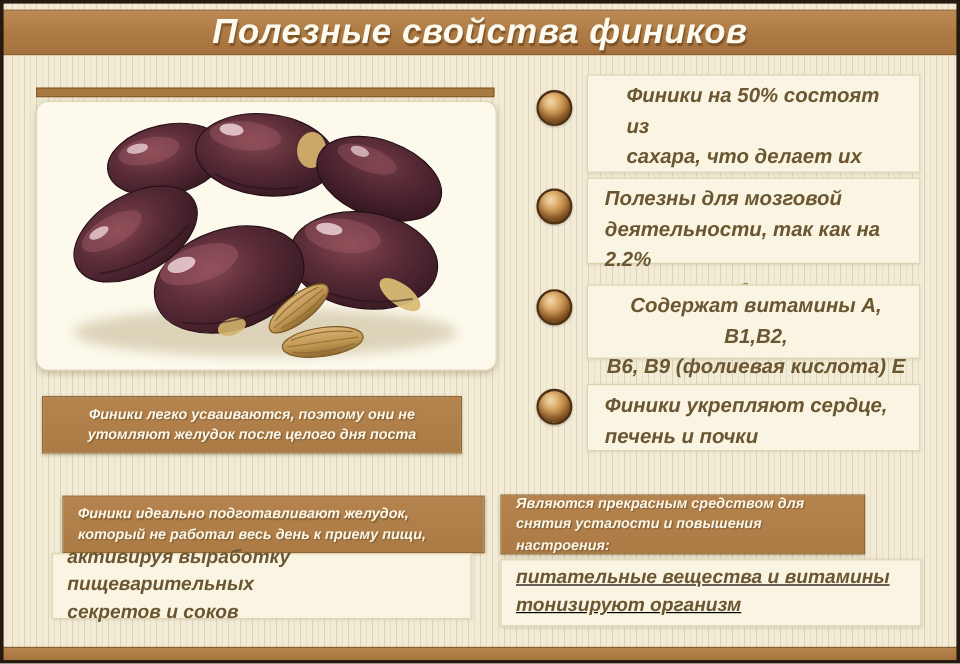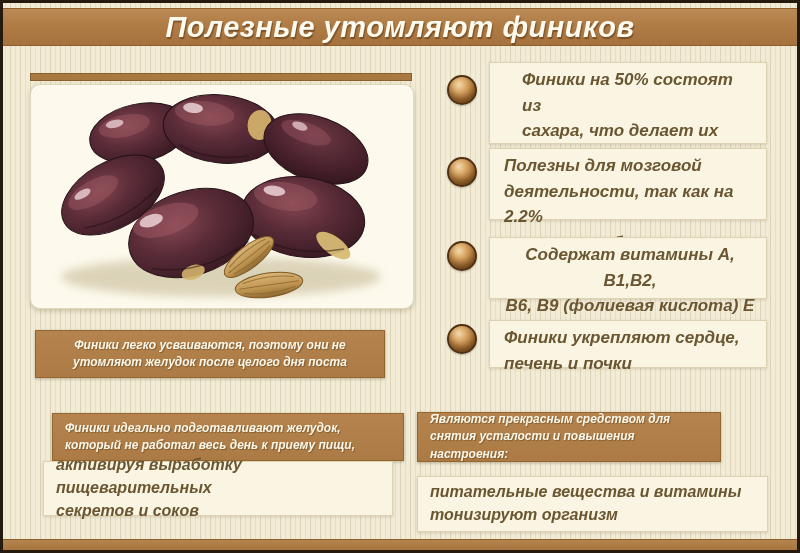--- a/index.html
+++ b/index.html
@@ -67,21 +67,21 @@
     background:linear-gradient(180deg,#b5854f 0%,#a3713a 100%);
     border-top:1px solid #8a5f2e;
   }
 </style>
 </head>
 <body>
 
 <div class="stage">
 
   <div class="banner">
-    <h1>Полезные утомляют фиников</h1>
+    <h1>Полезные свойства фиников</h1>
   </div>
 
   <div class="photo-topbar"></div>
   <div class="photo-card">
     <svg width="380" height="221" viewBox="0 0 380 221" style="display:block;">
       <defs>
         <radialGradient id="dateG" cx="40%" cy="35%" r="75%">
           <stop offset="0%" stop-color="#84464f"></stop>
           <stop offset="45%" stop-color="#5a2c38"></stop>
           <stop offset="100%" stop-color="#331720"></stop>
@@ -174,21 +174,21 @@
   <div class="benefit-row" style="left:447px;top:237px;width:320px;">
     <div class="bullet" style="margin-top:4px;"></div>
     <div class="benefit-box" style="margin-left:12px;width:278px;height:62px;text-align:center;">
       <div class="btext">Содержат витамины А, В1,В2,
 В6, В9 (фолиевая кислота) Е и К</div>
     </div>
   </div>
 
   <div class="benefit-row" style="left:447px;top:320px;width:320px;">
     <div class="bullet" style="margin-top:4px;"></div>
-    <div class="benefit-box" style="margin-left:12px;width:278px;height:48px;">
+    <div class="benefit-box" style="margin-left:12px;width:278px;height:56px;">
       <div class="btext">Финики укрепляют сердце,
 печень и почки</div>
     </div>
   </div>
 
   <div class="note-brown center" style="left:35px;top:330px;width:350px;height:48px;">
     <div class="btext">Финики легко усваиваются, поэтому они не
 утомляют желудок после целого дня поста</div>
   </div>
 
@@ -198,20 +198,20 @@
   </div>
   <div class="note-cream" style="left:43px;top:461px;width:350px;height:55px;">
     <div class="btext pad-l">активируя выработку пищеварительных
 секретов и соков</div>
   </div>
 
   <div class="note-brown" style="left:417px;top:412px;width:304px;height:50px;">
     <div class="btext pad-l">Являются прекрасным средством для
 снятия усталости и повышения настроения:</div>
   </div>
-  <div class="note-cream" style="left:417px;top:476px;width:351px;height:56px;">
+  <div class="note-cream" style="left:417px;top:466px;width:351px;height:56px;text-decoration:underline;">
     <div class="btext pad-l">питательные вещества и витамины
 тонизируют организм</div>
   </div>
 
   <div class="bottom-bar"></div>
   <div class="frame"></div>
 </div>
 
 </body></html>

